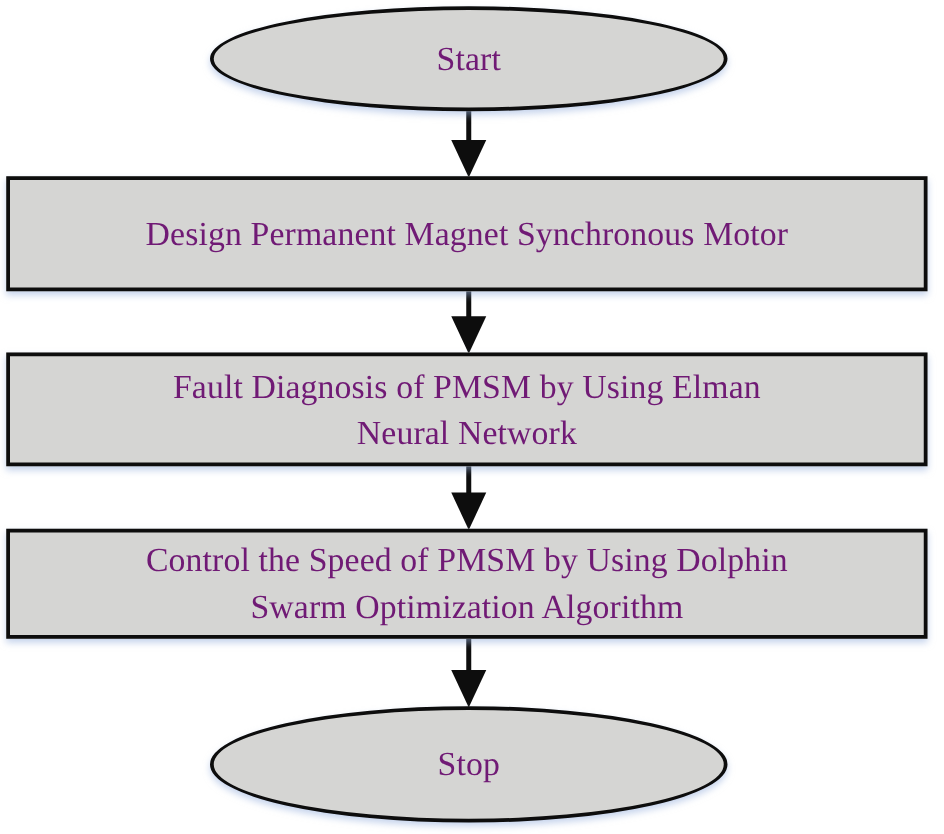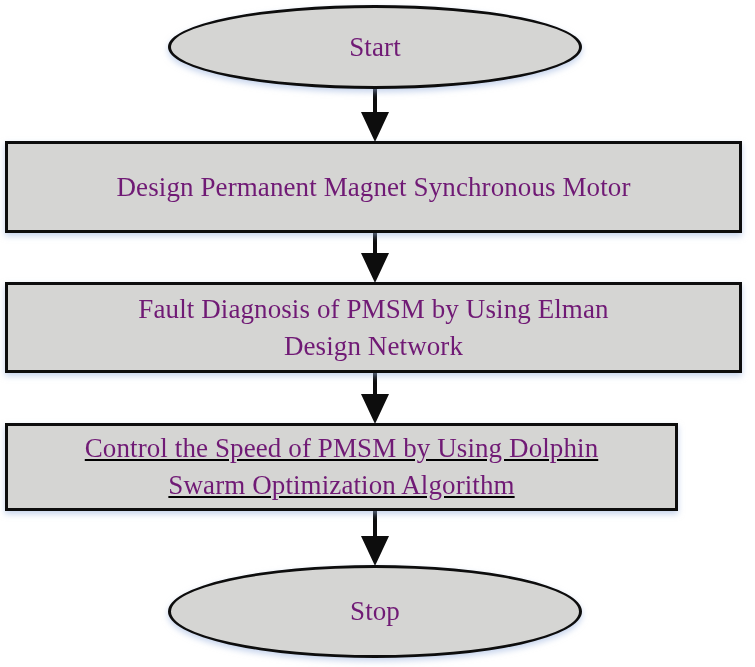--- a/index.html
+++ b/index.html
@@ -42,21 +42,21 @@
     letter-spacing: 0.1px;
     color: #701a75;
     padding: 0 12px;
     white-space: pre-line;
   }
 
   
   #node-start      { left: 168px; top: 5px;   width: 414px; height: 84px; }
   #node-design     { left: 5px;   top: 141px; width: 737px; height: 92px; }
   #node-fault      { left: 5px;   top: 282px; width: 737px; height: 91px; }
-  #node-control    { left: 5px;   top: 423px; width: 673px; height: 88px; text-decoration: underline; }
+  #node-control    { left: 5px;   top: 423px; width: 737px; height: 88px; }
   #node-stop       { left: 168px; top: 565px; width: 414px; height: 93px; }
 
   
   .connector {
     position: absolute;
     left: 0;
     top: 0;
     width: 755px;
     height: 667px;
     pointer-events: none;
@@ -102,21 +102,21 @@
   <div class="node node-terminal" id="node-start">
     <span class="node-label">Start</span>
   </div>
 
   <div class="node node-process" id="node-design">
     <span class="node-label">Design Permanent Magnet Synchronous Motor</span>
   </div>
 
   <div class="node node-process" id="node-fault">
     <span class="node-label">Fault Diagnosis of PMSM by Using Elman
-Design Network</span>
+Neural Network</span>
   </div>
 
   <div class="node node-process" id="node-control">
     <span class="node-label">Control the Speed of PMSM by Using Dolphin
 Swarm Optimization Algorithm</span>
   </div>
 
   <div class="node node-terminal" id="node-stop">
     <span class="node-label">Stop</span>
   </div>

